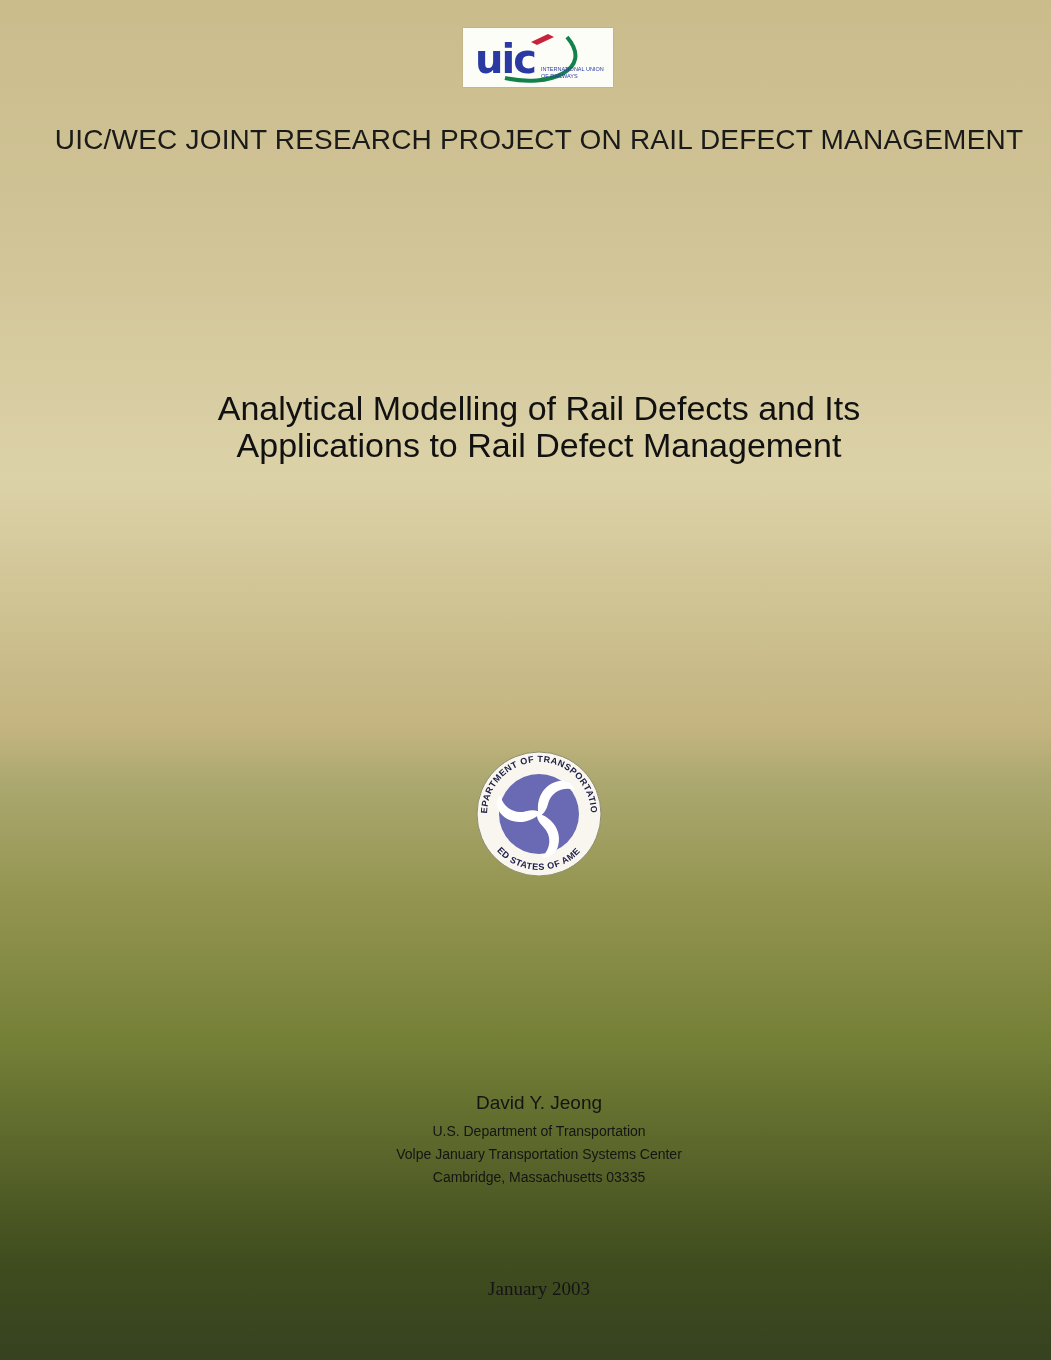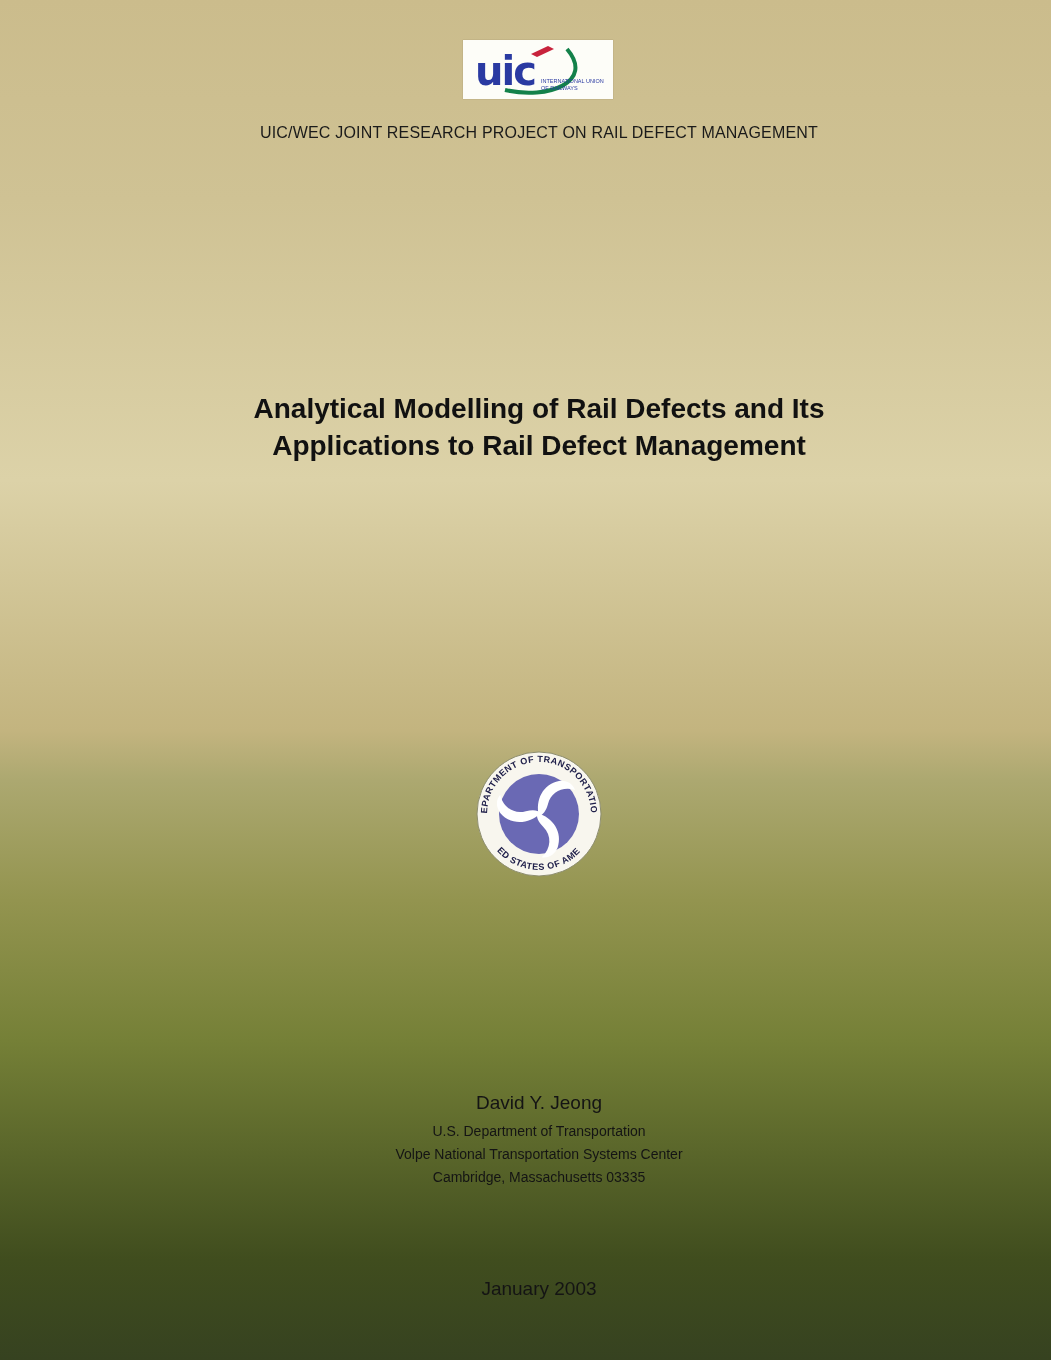--- a/index.html
+++ b/index.html
@@ -25,43 +25,43 @@
   .content {
     position: absolute;
     left: 27px;
     right: 0;
     top: 0;
     bottom: 0;
   }
   .logo-box {
     position: absolute;
     left: 436px;  
-    top: 40px;
+    top: 28px;
     width: 150px;
     height: 59px;
     background: #fdfdf8;
     box-shadow: 0 0 1px rgba(0,0,0,.25);
   }
   .header-line {
     position: absolute;
     top: 124px;
     width: 100%;
     text-align: center;
-    font-size: 16px;
+    font-size: 28px;
     letter-spacing: 0.2px;
     color: #1a1a1a;
     white-space: nowrap;
   }
   .title-block {
     position: absolute;
     top: 390px;
     width: 100%;
     text-align: center;
-    font-size: 28px;
-    font-weight: bold;
+    font-size: 34px;
+    font-weight: normal;
     line-height: 37px;
     color: #111111;
   }
   .seal-wrap {
     position: absolute;
     top: 751px;
     left: 50%;
     transform: translateX(-50%);
     width: 126px;
     height: 126px;
@@ -84,20 +84,21 @@
     line-height: 23px;
     color: #141414;
   }
   .date-line {
     position: absolute;
     top: 1278px;
     width: 100%;
     text-align: center;
     font-size: 19px;
     color: #141414;
+    font-family: Liberation Serif, serif;
   }
 </style>
 </head>
 <body>
 
 <div class="page">
   <div class="content">
 
     <div class="logo-box">
       <svg width="150" height="59" viewBox="0 0 150 59">
@@ -136,20 +137,20 @@
           <path transform="translate(63,63) rotate(120)" d="M 0 2 C -4 -14 4 -30 20 -33 C 28 -34 34 -30 36 -24 C 24 -28 12 -22 9 -10 C 7 -3 4 1 0 2 Z"></path>
           <path transform="translate(63,63) rotate(240)" d="M 0 2 C -4 -14 4 -30 20 -33 C 28 -34 34 -30 36 -24 C 24 -28 12 -22 9 -10 C 7 -3 4 1 0 2 Z"></path>
         </g>
       </svg>
     </div>
 
     <div class="author-line">David Y. Jeong</div>
 
     <div class="address-block">
       <div>U.S. Department of Transportation</div>
-      <div>Volpe National Transportation Systems Center</div>
+      <div>Volpe January Transportation Systems Center</div>
       <div>Cambridge, Massachusetts 03335</div>
     </div>
 
     <div class="date-line">January 2003</div>
 
   </div>
 </div>
 
 </body></html>

